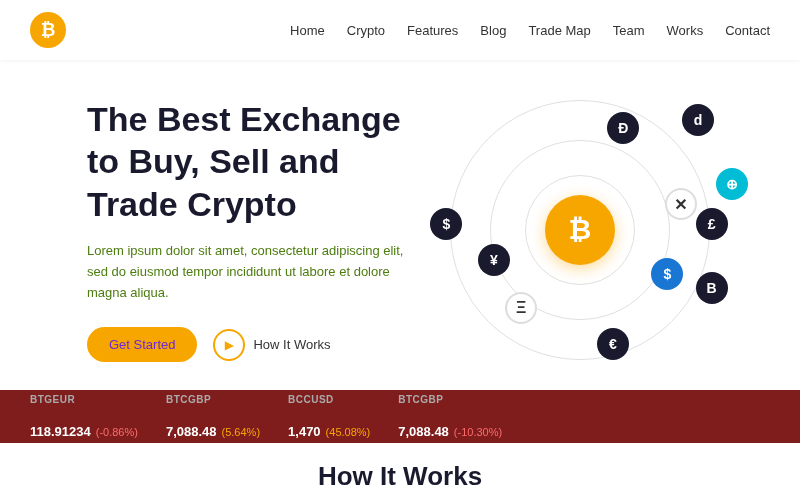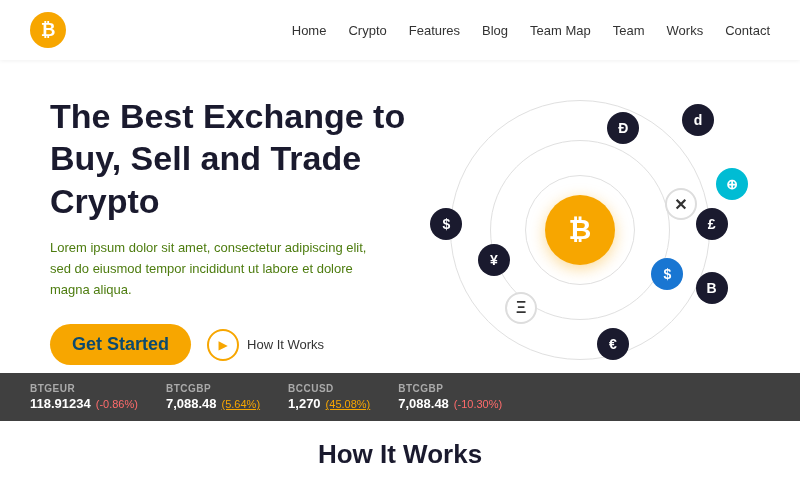--- a/index.html
+++ b/index.html
@@ -21,29 +21,29 @@
     .logo-text { font-size: 22px; font-weight: 700; color: #1a1a2e; }
     .nav-links { display: flex; gap: 22px; padding-left: 6px; }
     .nav-links a {
       text-decoration: none; color: #333; font-size: 13px; font-weight: 500;
       cursor: pointer;
     }
 
     
     .hero {
       display: flex; align-items: center; justify-content: flex-start;
-      padding: 30px 50px 3px 50px; background: #fff; min-height: 280px;
+      padding: 30px 50px 20px 50px; background: #fff; min-height: 280px; margin-left: 37px;
     }
     .hero-left { max-width: 380px; }
     .hero-left h1 { font-size: 34px; font-weight: 800; color: #1a1a2e; line-height: 1.25; margin-bottom: 16px; }
     .hero-left p { font-size: 13px; color: #4d7c0f; line-height: 1.6; margin-bottom: 24px; max-width: 320px; }
     .hero-buttons { display: flex; align-items: center; gap: 16px; }
     .btn-started {
-      background: #f7a600; color: #0c4a6e; border: none; border-radius: 25px;
-      padding: 10px 22px; font-size: 18px; font-weight: 700; cursor: pointer;
+      background: #f7a600; color: #6d28d9; border: none; border-radius: 25px;
+      padding: 10px 22px; font-size: 13px; font-weight: 400; cursor: pointer;
     }
     .btn-how { display: flex; align-items: center; gap: 8px; background: none; border: none; cursor: pointer; }
     .play-icon {
       width: 32px; height: 32px; border-radius: 50%; border: 2px solid #f7a600;
       display: flex; align-items: center; justify-content: center;
       color: #f7a600; font-size: 12px;
     }
     .btn-how span { font-size: 13px; color: #333; font-weight: 500; }
 
     
@@ -70,48 +70,48 @@
       display: flex; align-items: center; justify-content: center;
       font-size: 14px; font-weight: 700; z-index: 4;
     }
     .coin-dark { background: #1a1a2e; color: #fff; }
     .coin-blue { background: #1976d2; color: #fff; }
     .coin-teal { background: #00bcd4; color: #fff; }
     .coin-outline { background: #fff; color: #333; border: 2px solid #ddd; font-size: 16px; }
 
     
     .ticker-bar {
-      background: #404040; color: #fff;
-      padding: 10px 30px; display: flex; gap: 28px; align-items: center;
+      background: #7f1d1d; color: #fff;
+      padding: 4px 30px; display: flex; gap: 28px; align-items: center;
       overflow: hidden; flex-wrap: nowrap; white-space: nowrap;
     }
     .ticker-item { display: flex; flex-direction: column; gap: 2px; }
     .ticker-pair { font-size: 10px; font-weight: 700; color: #aaa; letter-spacing: 0.5px; }
     .ticker-row { display: flex; align-items: baseline; gap: 5px; }
-    .ticker-price { font-size: 13px; font-weight: 600; color: #fff; }
-    .ticker-change-pos { font-size: 11px; color: #f7a600; text-decoration: underline; }
+    .ticker-price { font-size: 13px; font-weight: 600; color: #fff; margin-top: 17px; }
+    .ticker-change-pos { font-size: 11px; color: #f7a600; }
     .ticker-change-neg { font-size: 11px; color: #ff6b6b; text-align: center; }
 
     
     .how-section { padding: 18px 30px 10px; text-align: center; }
     .how-section h2 { font-size: 26px; font-weight: 800; color: #1a1a2e; }
   </style>
 </head>
 <body>
 
 <nav>
   <div class="logo">
     <div class="logo-icon">₿</div>
   </div>
   <div class="nav-links" id="nav-links">
       <a href="#">Home</a>
       <a href="#">Crypto</a>
       <a href="#">Features</a>
       <a href="#">Blog</a>
-      <a href="#">Team Map</a>
+      <a href="#">Trade Map</a>
       <a href="#">Team</a>
       <a href="#">Works</a>
       <a href="#">Contact</a>
     </div>
 </nav>
 
 <div class="hero">
   <div class="hero-left">
     <h1>The Best Exchange to Buy, Sell and Trade Crypto</h1>
     <p>Lorem ipsum dolor sit amet, consectetur adipiscing elit, sed do eiusmod tempor incididunt ut labore et dolore magna aliqua.</p>
@@ -155,21 +155,21 @@
     <div class="ticker-item">
       <span class="ticker-pair">BTCGBP</span>
       <div class="ticker-row">
         <span class="ticker-price">7,088.48</span>
         <span class="ticker-change-pos">(5.64%)</span>
       </div>
     </div>
     <div class="ticker-item">
       <span class="ticker-pair">BCCUSD</span>
       <div class="ticker-row">
-        <span class="ticker-price">1,270</span>
+        <span class="ticker-price">1,470</span>
         <span class="ticker-change-pos">(45.08%)</span>
       </div>
     </div>
     <div class="ticker-item">
       <span class="ticker-pair">BTCGBP</span>
       <div class="ticker-row">
         <span class="ticker-price">7,088.48</span>
         <span class="ticker-change-neg">(-10.30%)</span>
       </div>
     </div>

